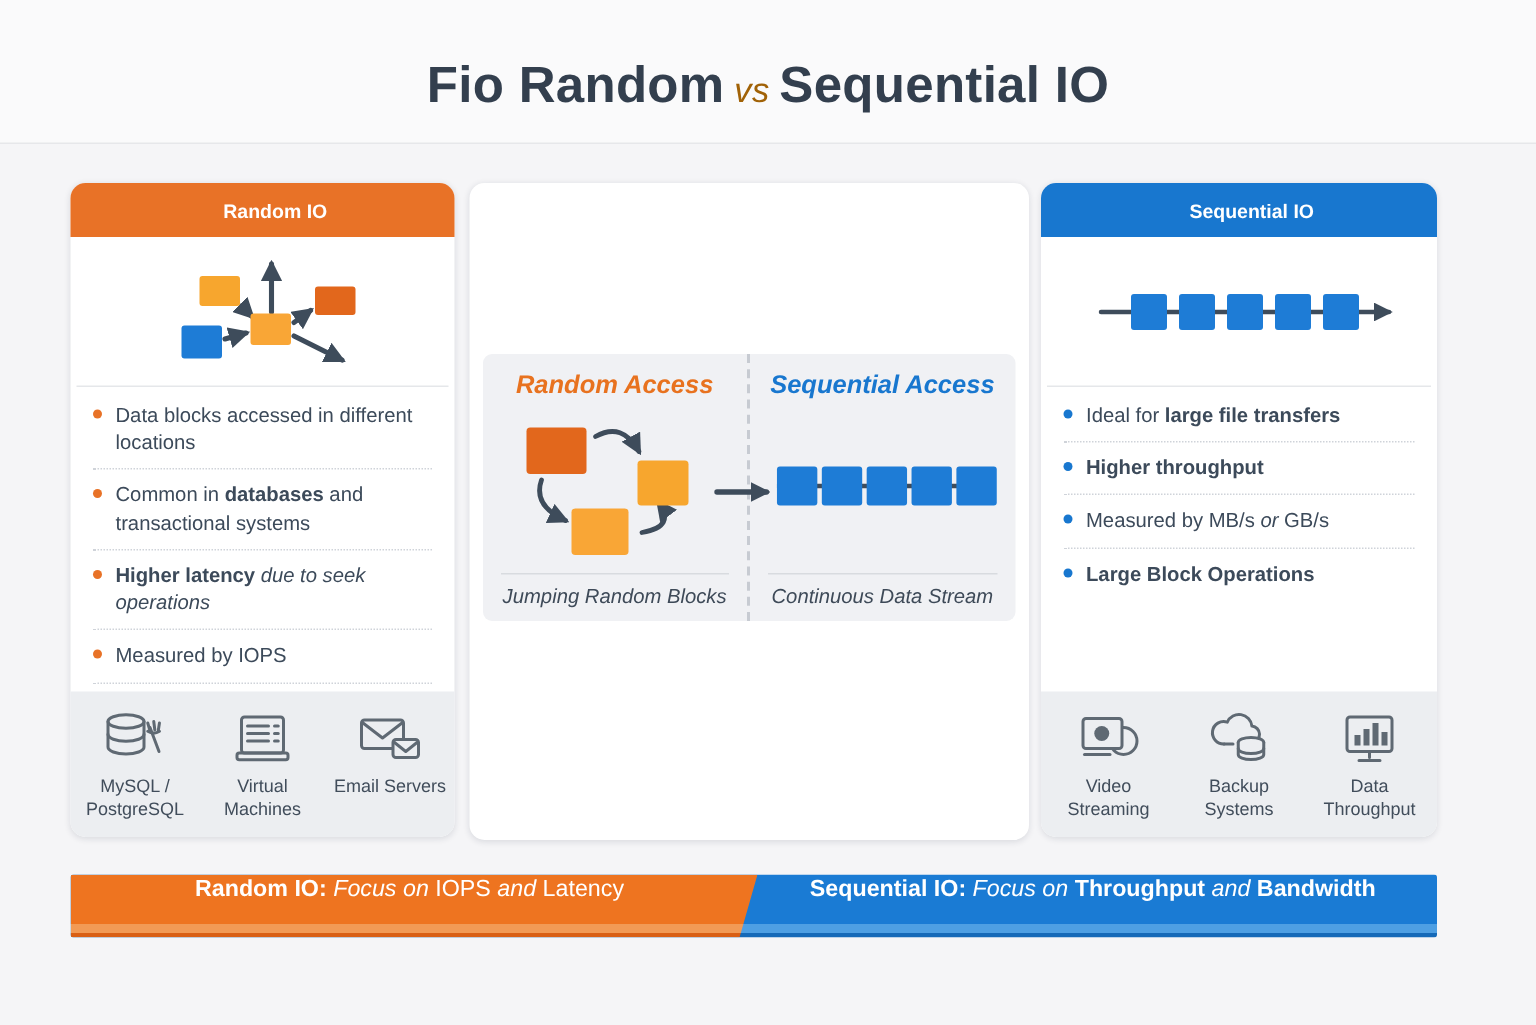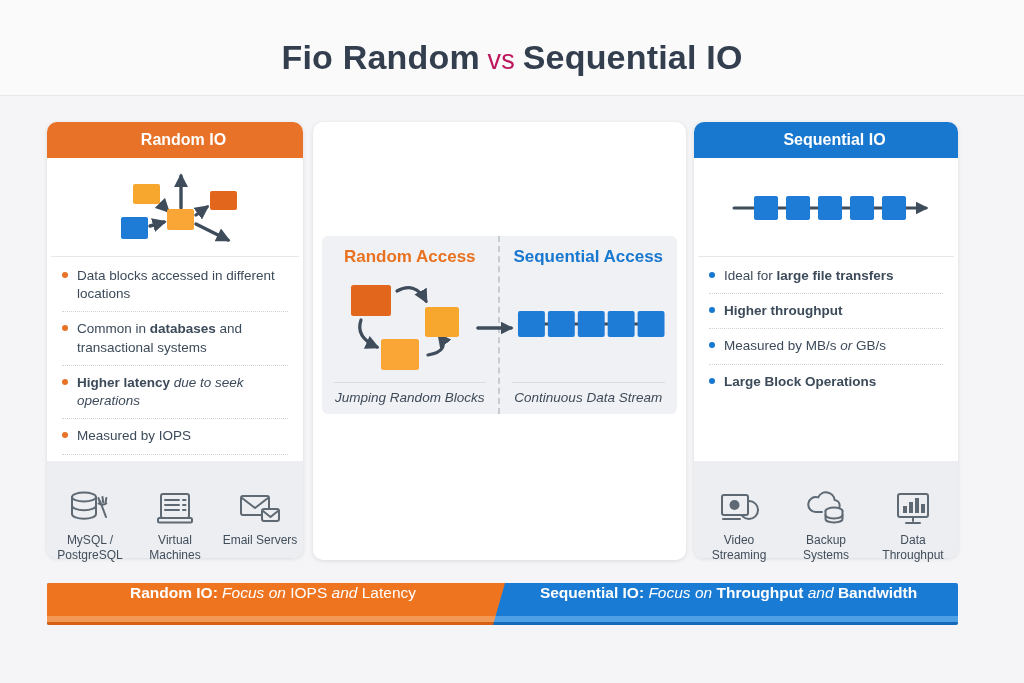--- a/index.html
+++ b/index.html
@@ -3,52 +3,52 @@
 <meta charset="utf-8">
 <style>
   * { margin:0; padding:0; box-sizing:border-box; }
   html,body { width:1024px; height:683px; overflow:hidden; }
   body { font-family:"Liberation Sans", sans-serif; background:#F5F5F7; position:relative; color:#3C4A5A; }
 
   
   .top-band { position:absolute; left:0; top:0; width:1024px; height:96px; background:#FAFAFB; border-bottom:1px solid #E6E7EA; }
   .page-title { position:absolute; left:0; top:38px; width:1024px; text-align:center; font-size:34px; color:#333F4E; letter-spacing:0.2px; }
   .page-title .tbold { font-weight:700; }
-  .page-title .tvs { font-weight:400; color:#be185d; font-size:27px; }
+  .page-title .tvs { font-weight:400; color:#a16207; font-size:23px;font-style:italic; }
 
   
   .side-card { position:absolute; top:122px; width:256px; height:436px; background:#FFFFFF; border-radius:10px;
                box-shadow:0 1px 4px rgba(25,35,55,0.12); display:flex; flex-direction:column; }
   .card-left { left:47px; }
   .card-right { left:694px; width:264px; }
-  .card-header { height:36px; border-radius:10px 10px 0 0; color:#FFFFFF; font-weight:700; font-size:16px;
+  .card-header { height:36px; border-radius:10px 10px 0 0; color:#FFFFFF; font-weight:700; font-size:13px;
                  display:flex; align-items:center; justify-content:center; flex:0 0 auto;padding-left:17px; }
   .hdr-orange { background:#E87227; }
   .hdr-blue { background:#1877CF; }
   .diagram-box { flex:0 0 auto; padding:4px 14px 0 14px; border-bottom:1px solid #E5E7EA; margin:0 4px; }
   .bullet-list { flex:1 1 auto; overflow:hidden; list-style:none; padding:2px 15px 11px 15px; }
   .bullet-list li { display:flex; gap:9px; padding:8px 0; font-size:13.5px; line-height:1.35; align-items:flex-start; }
   .bullet-list li + li { border-top:1px dotted #CFD3D9; }
   .dot { width:6px; height:6px; border-radius:50%; margin-top:5px; flex:0 0 auto; }
   .dot-o { background:#E87227; } .dot-b { background:#1877CF; }
   .seg-b { font-weight:700; } .seg-i { font-style:italic; }
   .card-footer { flex:0 0 auto; height:97px; background:#ECEEF1; border-radius:0 0 10px 10px;
-                 display:flex; justify-content:space-evenly; align-items:flex-start; padding-top:28px; }
+                 display:flex; justify-content:space-evenly; align-items:flex-start; padding-top:12px; }
   .use-case { width:84px; display:flex; flex-direction:column; align-items:center; gap:4px; }
   .use-case svg { flex:0 0 auto; }
   .uc-label { font-size:12px; line-height:1.25; text-align:center; color:#414D5B; }
   .icon-stroke { stroke:#5F6973; fill:none; stroke-width:2; stroke-linecap:round; stroke-linejoin:round; }
 
   
   .mid-card { position:absolute; left:313px; top:122px; width:373px; height:438px; background:#FFFFFF; border-radius:10px;
               box-shadow:0 1px 4px rgba(25,35,55,0.12); }
   .mid-panel { position:absolute; left:9px; top:114px; width:355px; height:178px; background:#F0F1F4; border-radius:6px; display:flex; }
   .mid-half { width:50%; display:flex; flex-direction:column; padding:11px 10px 0 10px; }
   .mid-half-left { border-right:2px dashed #C7CBD2; }
-  .mid-hdr { text-align:center; font-weight:700; font-size:17px; }
+  .mid-hdr { text-align:center; font-weight:700; font-size:17px;font-style:italic; }
   .mh-orange { color:#E8721F; } .mh-blue { color:#1877CF; }
   .mid-diagram { flex:1 1 auto; display:flex; align-items:center; justify-content:center; }
   .mid-caption { border-top:1px solid #D8DBDF; margin:0 2px; padding:7px 0 9px 0; text-align:center;
                  font-style:italic; font-size:13.5px; color:#3E4A58; }
   .flow-arrow { position:absolute; left:153px; top:84px; }
 
   
   .banner { position:absolute; left:47px; top:583px; width:911px; height:42px; border-radius:2px; overflow:hidden; }
   .banner-blue-bg { position:absolute; inset:0; background:linear-gradient(to bottom,#1A7BD4 0,#1A7BD4 33px,#4E9FE3 33px,#4E9FE3 39px,#1569B8 39px); }
   .banner-orange-bg { position:absolute; left:0; top:0; width:458px; height:100%;

